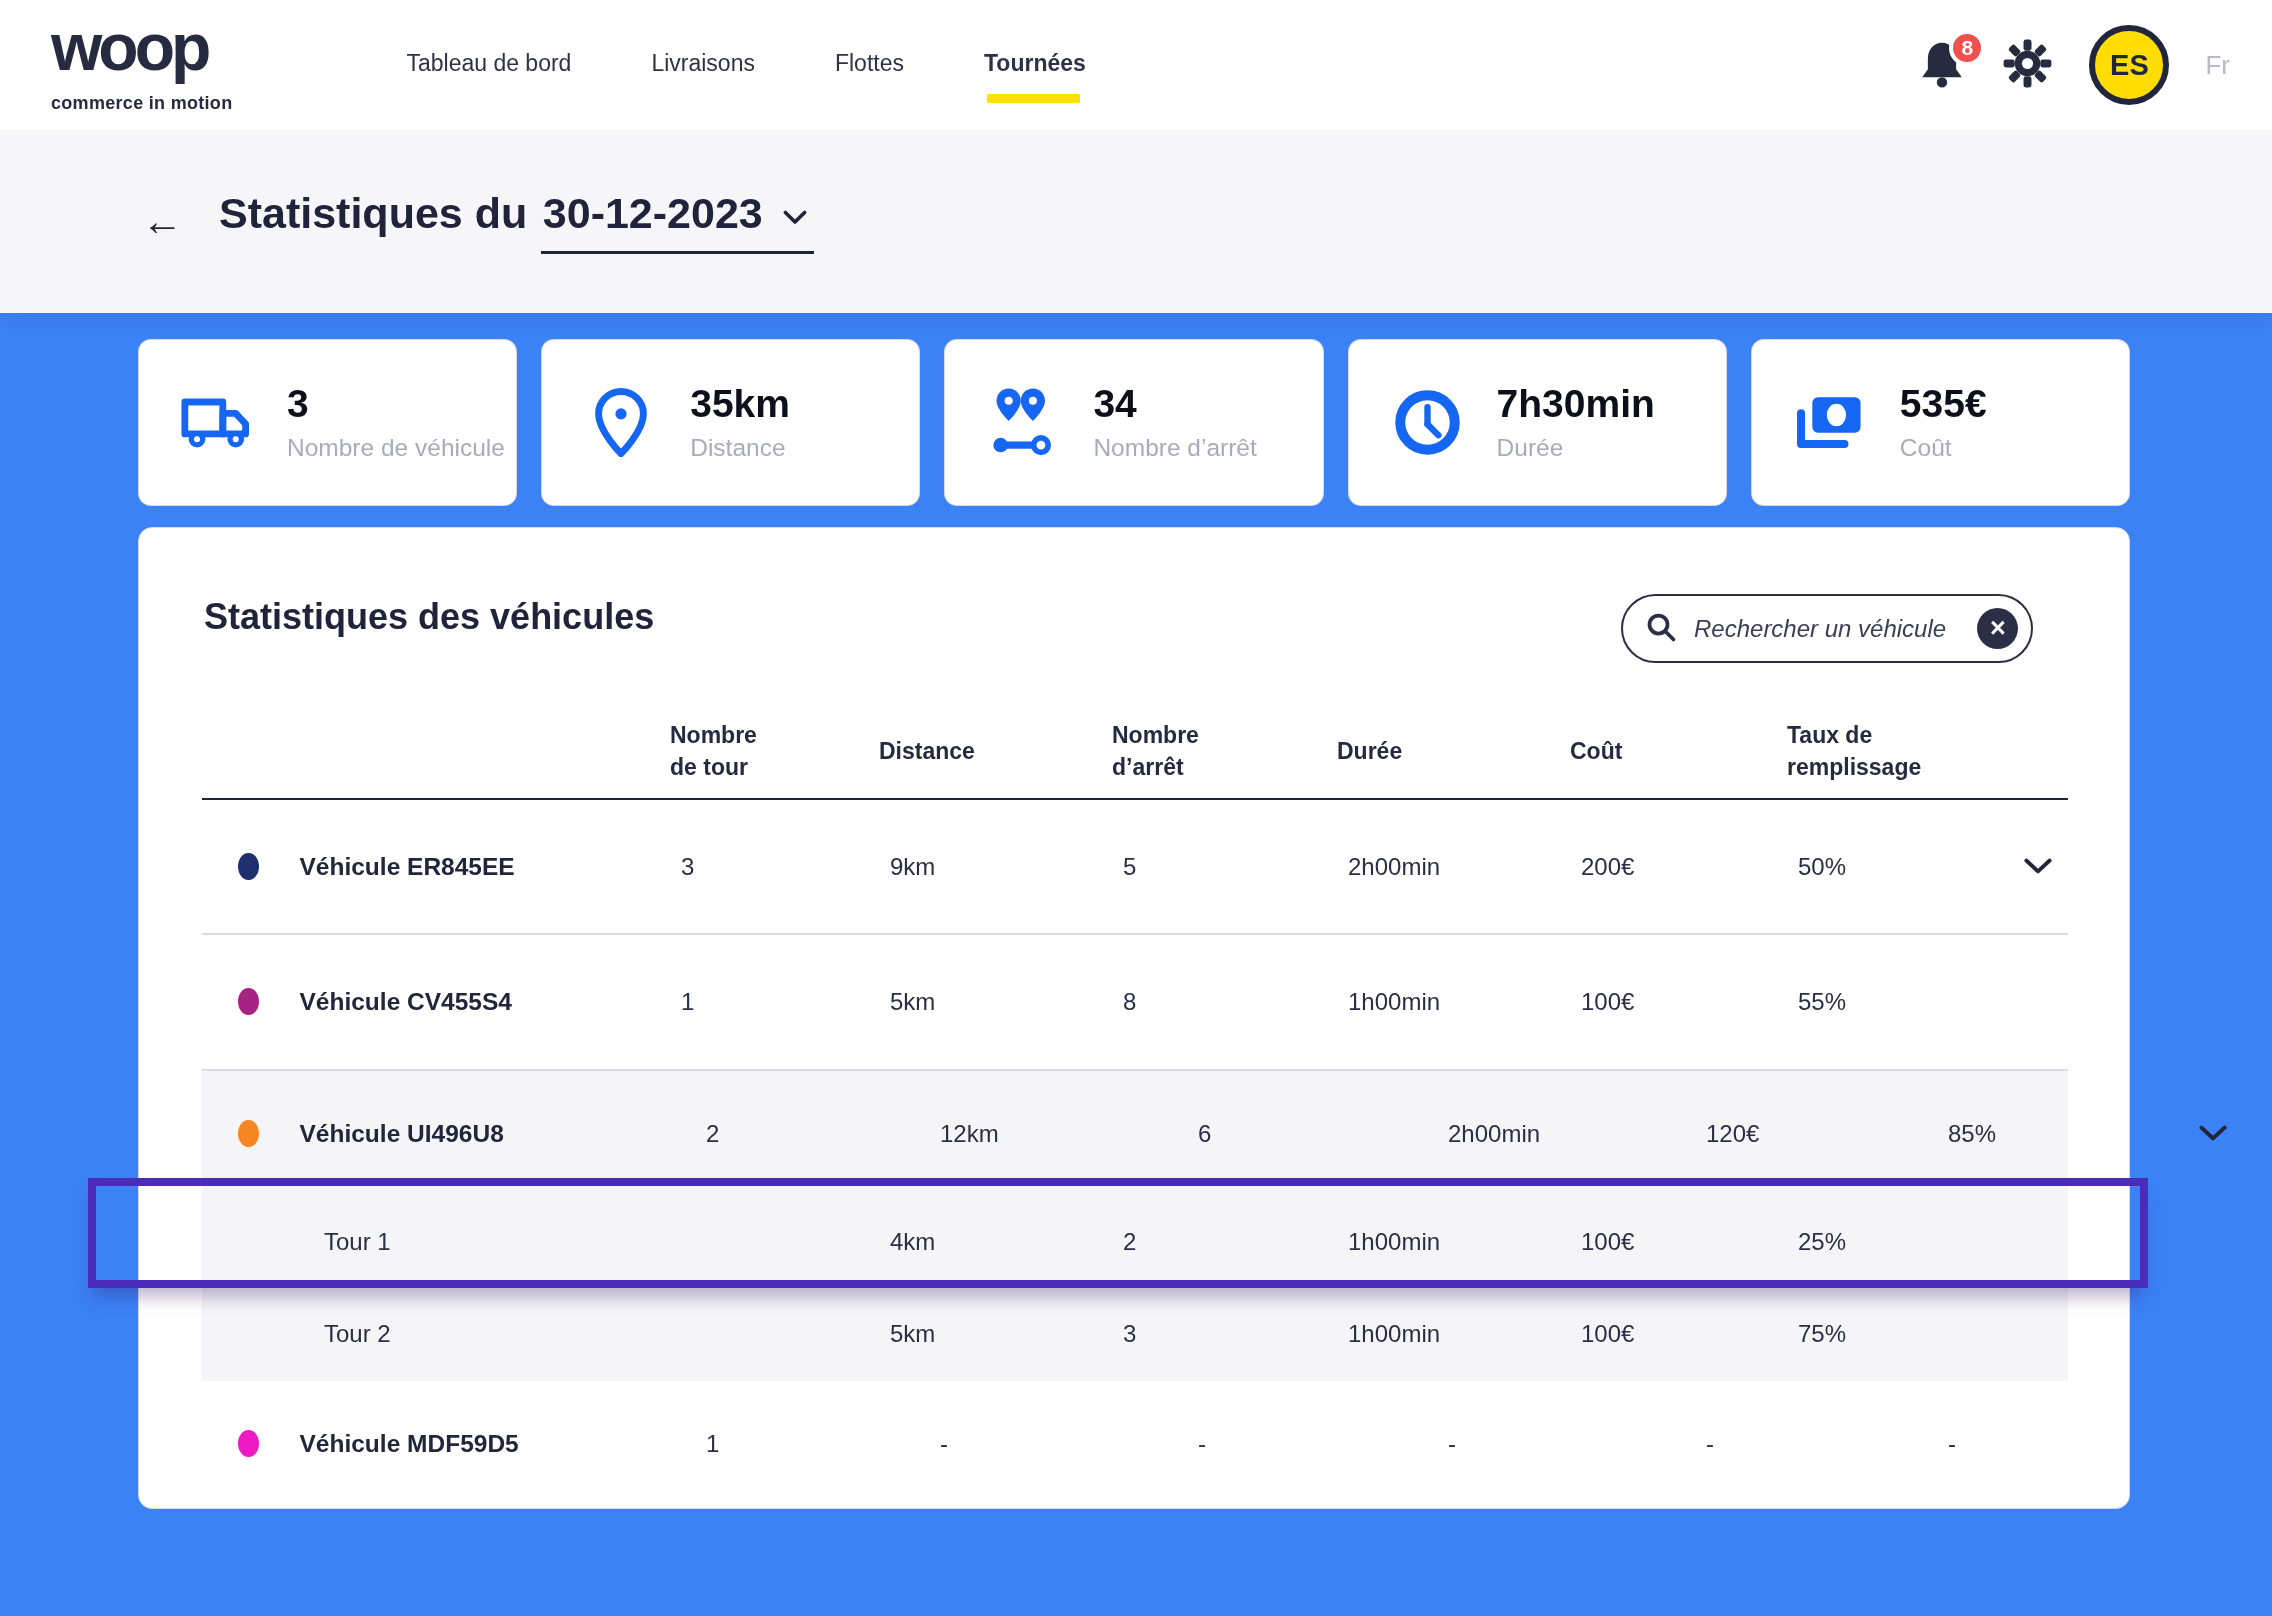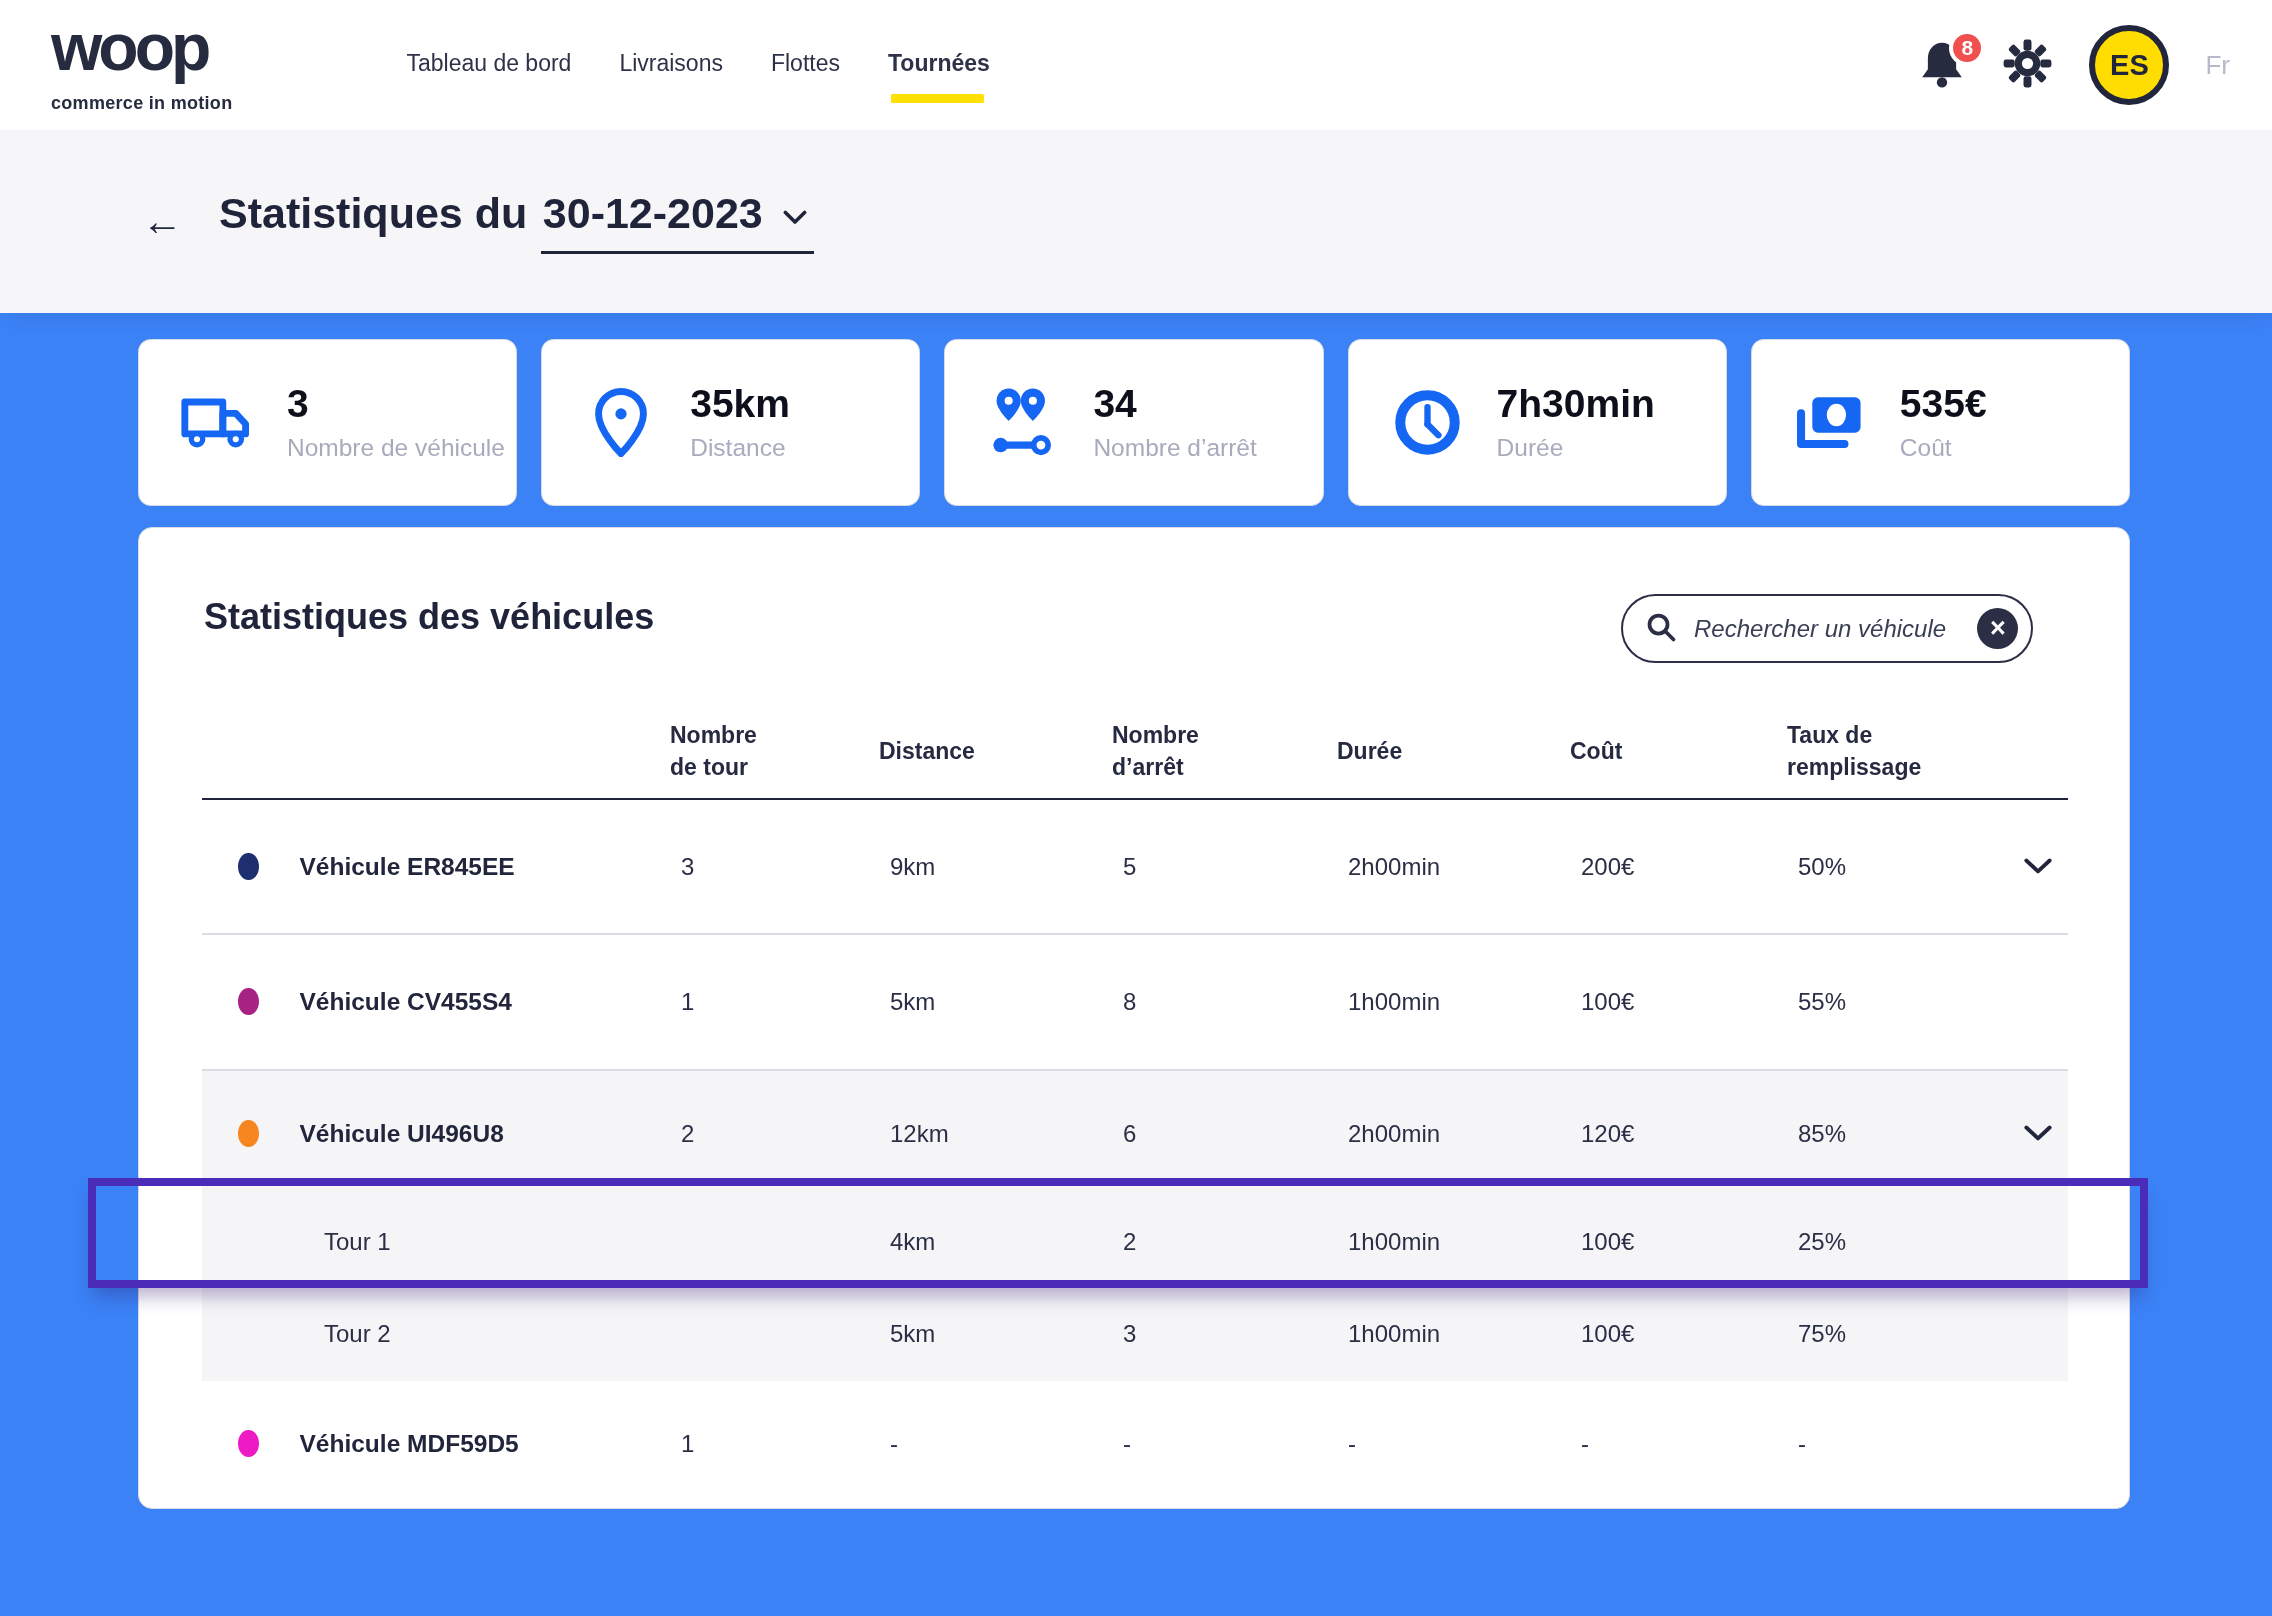--- a/index.html
+++ b/index.html
@@ -5,21 +5,21 @@
   html,body{margin:0;padding:0;background:#fff;}
   .page{position:relative;width:2273px;height:1616px;background:#3b82f6;overflow:hidden;
         font-family:"Liberation Sans", sans-serif;color:#22263c;}
 
   
   .topbar{position:absolute;top:0;left:0;width:2273px;height:130px;background:#fff;
           display:flex;align-items:center;z-index:5;}
   .logo{margin-left:51px;cursor:pointer;}
   .logo-word{font-size:66px;font-weight:800;letter-spacing:-4px;color:#262b40;line-height:0.95;}
   .logo-tagline{font-size:18px;font-weight:700;color:#262b40;letter-spacing:0.3px;margin-top:14px;}
-  .nav{display:flex;gap:48px;margin-left:174px;align-items:center;}
+  .nav{display:flex;gap:80px;margin-left:174px;align-items:center;}
   .nav-item{font-size:23px;color:#2e3248;position:relative;cursor:pointer;padding-bottom:3.2px;}
   .nav-item.active{font-weight:700;}
   .nav-item.active::after{content:"";position:absolute;left:3.2px;top:44px;width:93px;height:8.7px;
         background:#ffe000;border-radius:1.6px;}
   .top-icons{margin-left:auto;display:flex;align-items:center;gap:36px;margin-right:43px;}
   .bell-wrap{position:relative;width:47px;height:51px;cursor:pointer;}
   .badge{position:absolute;top:-9.5px;right:-19px;min-width:36px;height:36px;border-radius:50%;
          background:#f0504e;color:#fff;font-size:21px;font-weight:700;display:flex;
          align-items:center;justify-content:center;border:4px solid #fff;box-sizing:border-box;}
   .gear{cursor:pointer;display:flex;align-items:center;}
@@ -64,21 +64,21 @@
   .table{position:absolute;left:63px;top:175px;width:1866px;}
   .grid{display:grid;grid-template-columns:468px 209px 233px 225px 233px 217px 237px 45px;
         align-items:center;}
   .thead{height:95px;font-size:23px;font-weight:600;color:#262a40;line-height:32px;}
   .hd span{display:inline-block;}
   .hd-tours span{max-width:107px;}
   .hd-stops span{max-width:118px;}
   .hd-fill span{max-width:170px;}
   .head-line{height:2.4px;background:#20243a;}
   .trow{font-size:24px;color:#2b2f45;cursor:pointer;}
-  .h169{height:133px;} .h170{height:134px;} .h160{height:126px;}
+  .h169{height:133px;} .h170{height:134px;} .h160{height:126px;gap:25px;}
   .h115{height:91px;} .h118{height:93px;}
   .divider{height:1.6px;background:#dadbe5;}
   .gray-block{background:#f5f5f7;}
   .vname{display:flex;align-items:center;}
   .dot{width:20.5px;height:27px;border-radius:50%;margin-left:36px;flex:0 0 auto;}
   .vname-label{margin-left:41px;font-size:24.5px;font-weight:700;color:#22263c;white-space:nowrap;}
   .tour-name{padding-left:122px;}
   .cell{padding-left:11px;white-space:nowrap;}
   .chev{display:flex;justify-content:flex-start;align-items:center;}
 

